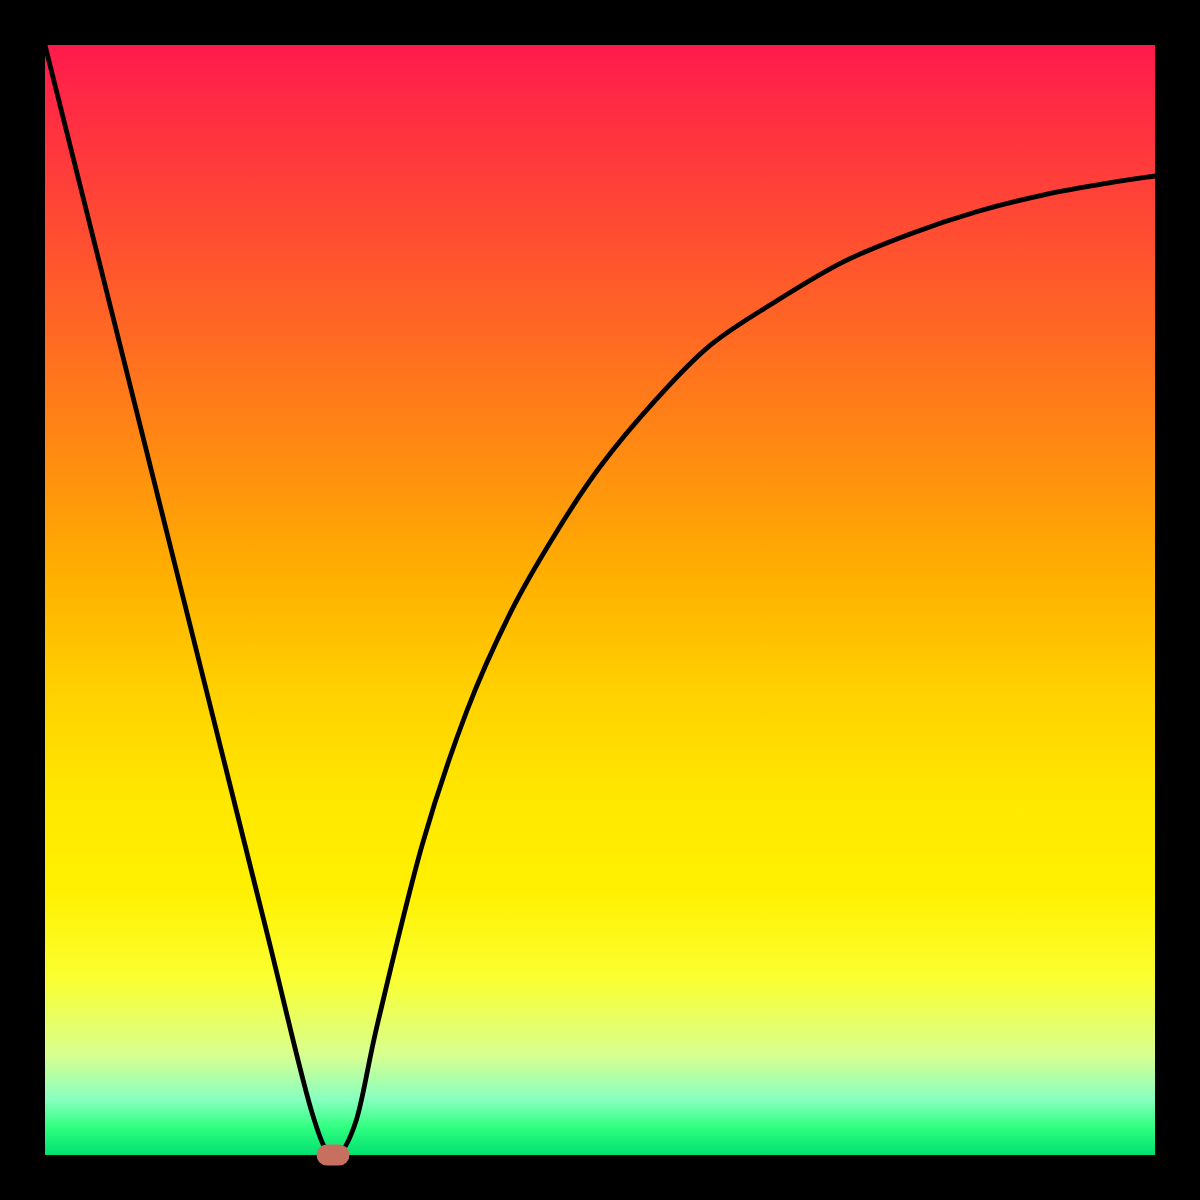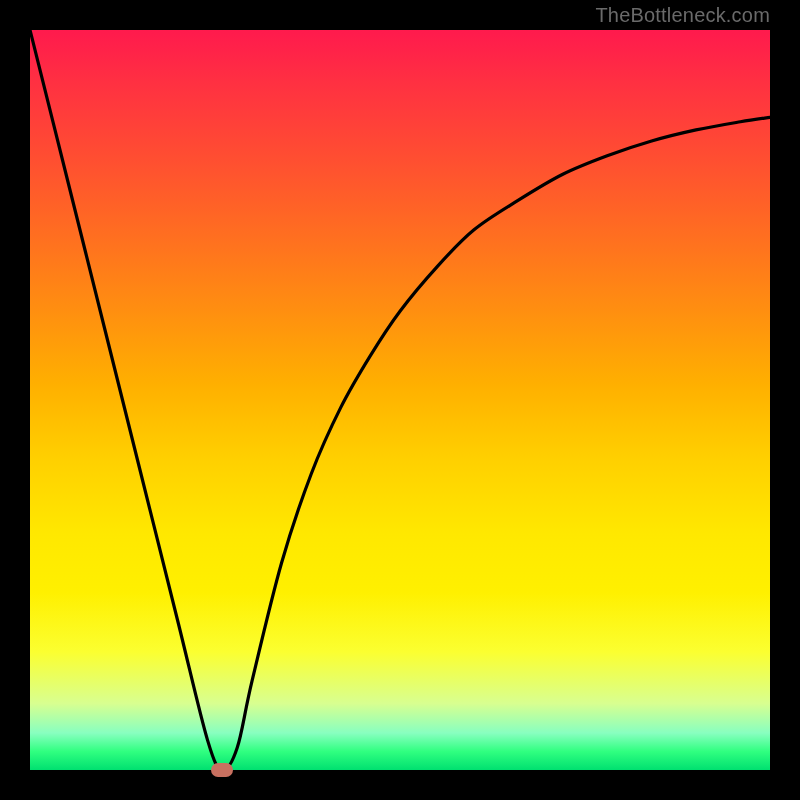--- a/index.html
+++ b/index.html
@@ -61,21 +61,20 @@
     right: 30px;
     color: #6a6a6a;
     font-size: 20px;
     letter-spacing: 0.2px;
   }
 </style>
 </head>
 <body>
 
 <div class="frame">
-  <div class="attribution">TheBottleneck.com</div>
 
   <div class="plot">
     <svg class="curve-svg" viewBox="0 0 740 740" preserveAspectRatio="none">
       <path d="M 0,0 C 6.166666666666667,24.666666666666668 24.666666666666664,98.66666666666666 37,148 C 49.333333333333336,197.33333333333334 61.666666666666664,246.66666666666666 74,296 C 86.33333333333333,345.3333333333333 98.66666666666667,394.6666666666667 111,444 C 123.33333333333333,493.3333333333333 136.9,547.6 148,592 C 159.1,636.4 170.2,685.7333333333333 177.6,710.4 C 185,735.0666666666666 187.46666666666667,738.7666666666667 192.4,740 C 197.33333333333334,741.2333333333333 202.26666666666668,732.5999999999999 207.20000000000002,717.8 C 212.13333333333335,703 214.6,682.0333333333334 222,651.2 C 229.4,620.3666666666667 241.73333333333335,567.3333333333333 251.60000000000002,532.8 C 261.4666666666667,498.2666666666666 271.3333333333333,469.9 281.2,444 C 291.06666666666666,418.1 300.93333333333334,397.1333333333334 310.8,377.40000000000003 C 320.6666666666667,357.6666666666667 330.53333333333336,341.6333333333333 340.40000000000003,325.59999999999997 C 350.2666666666667,309.5666666666666 358.9,296 370,281.2 C 381.1,266.4 394.66666666666674,250.36666666666662 407.00000000000006,236.79999999999995 C 419.33333333333337,223.2333333333333 430.43333333333334,210.90000000000006 444,199.80000000000007 C 457.56666666666666,188.70000000000007 473.6,179.44999999999996 488.40000000000003,170.19999999999993 C 503.20000000000005,160.9499999999999 518,151.69999999999993 532.8,144.29999999999995 C 547.5999999999999,136.89999999999998 562.4000000000001,131.35000000000005 577.2,125.80000000000007 C 592,120.25000000000007 606.8000000000001,115.31666666666668 621.6,111 C 636.4,106.68333333333332 651.2,103.10666666666663 666,99.89999999999998 C 680.8,96.69333333333333 698.0666666666666,93.85666666666675 710.4,91.7600000000001 C 722.7333333333333,89.66333333333345 735.0666666666666,88.06000000000006 740,87.32000000000005" fill="none" stroke="#000" stroke-width="3.2" stroke-linejoin="round" stroke-linecap="round"></path>
     </svg>
     <div class="marker" style="left: 192.4px; top: 740px;"></div>
   </div>
 </div>
 
 </body></html>

